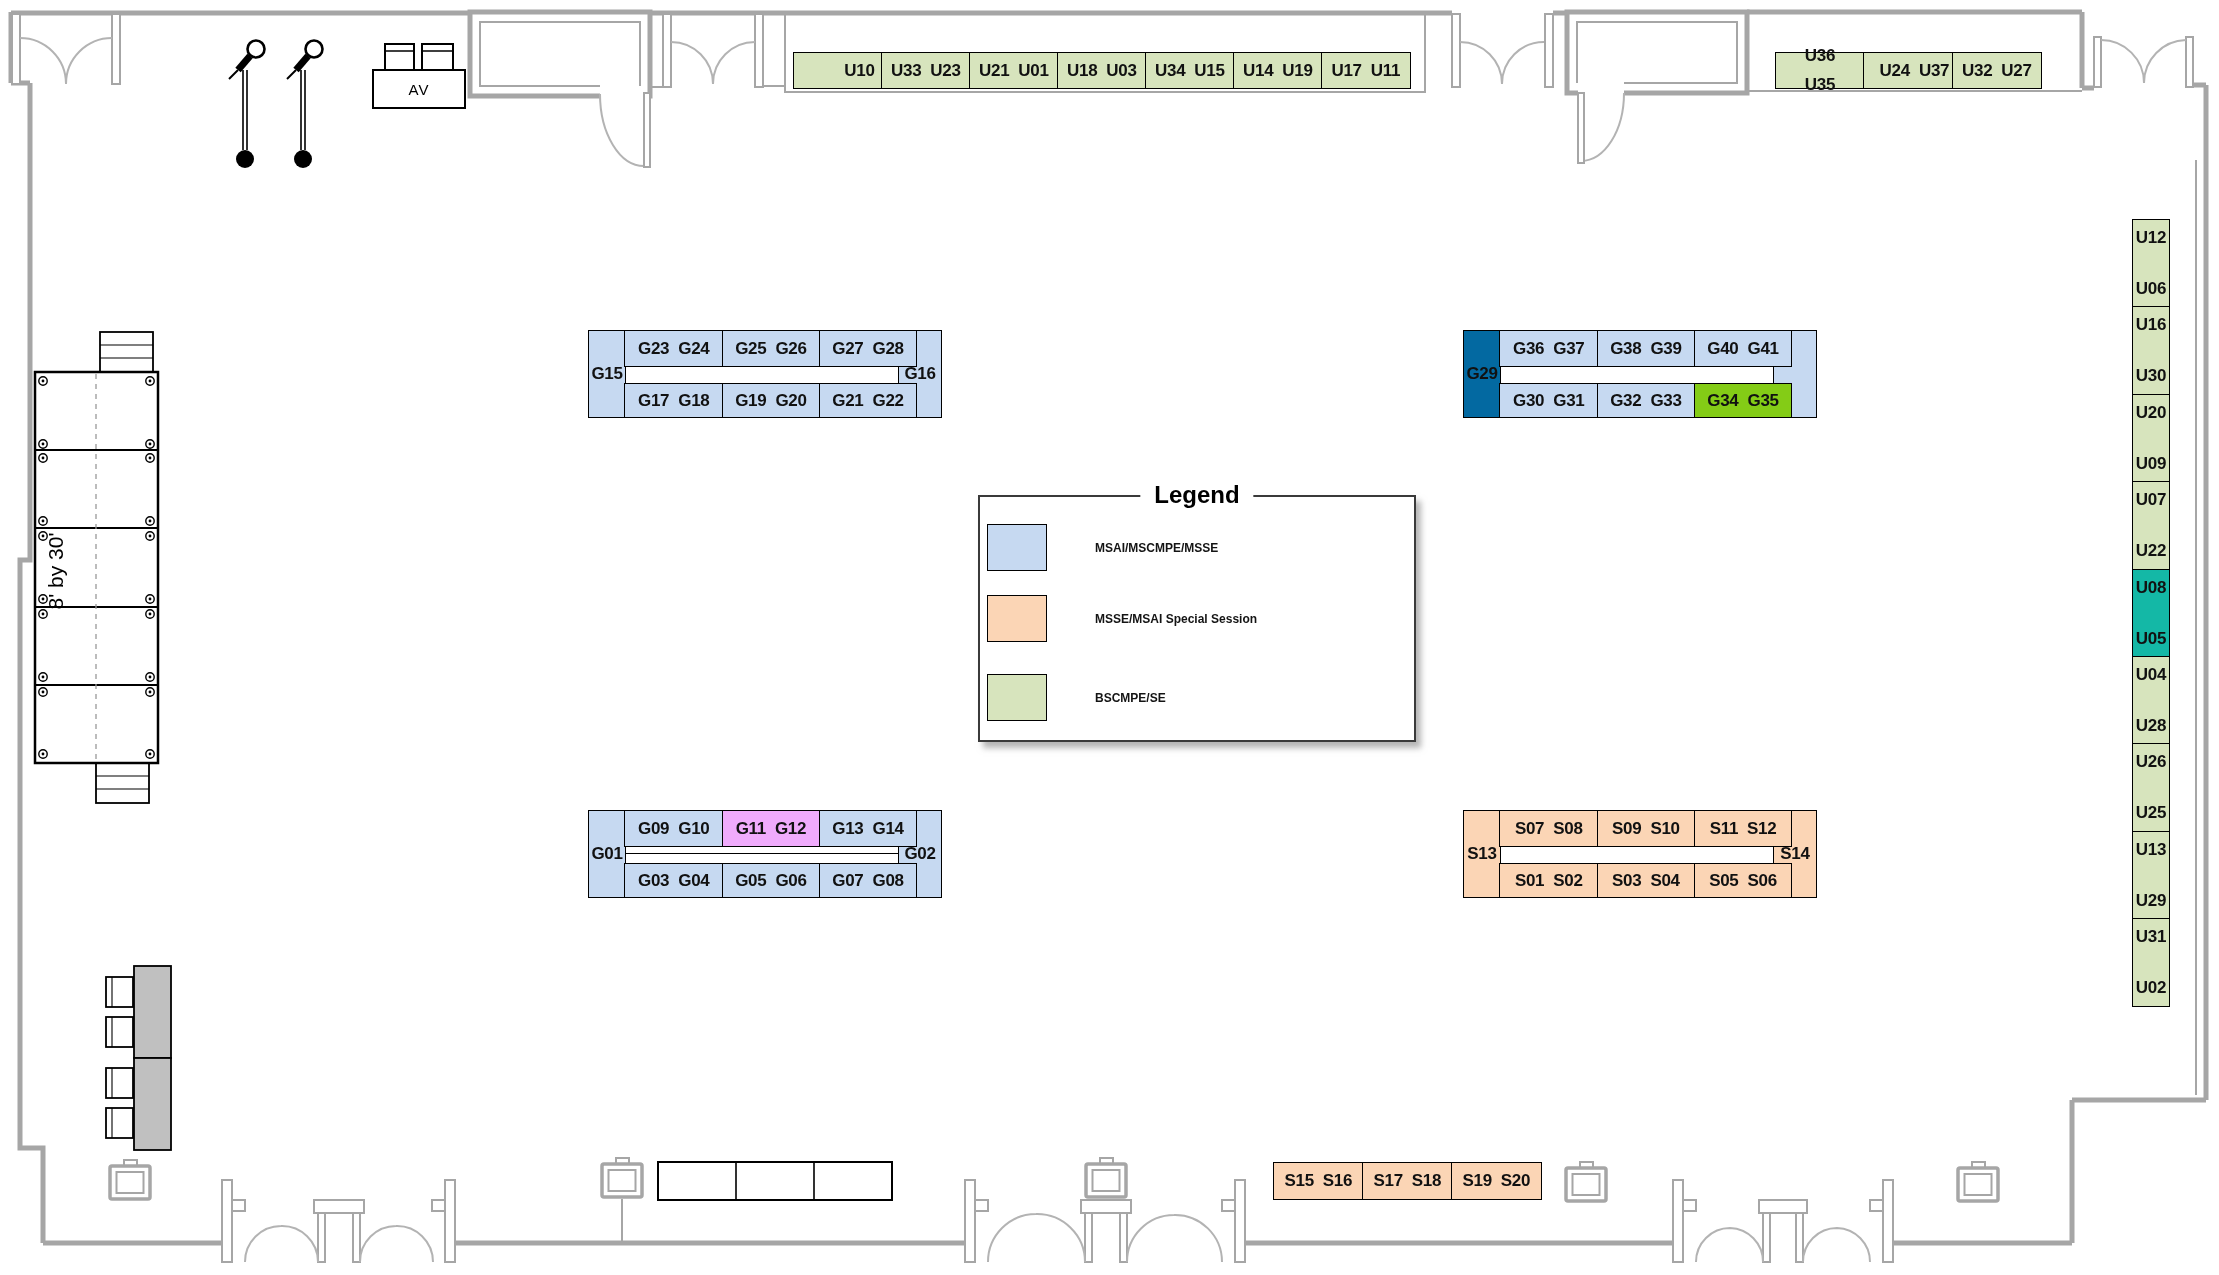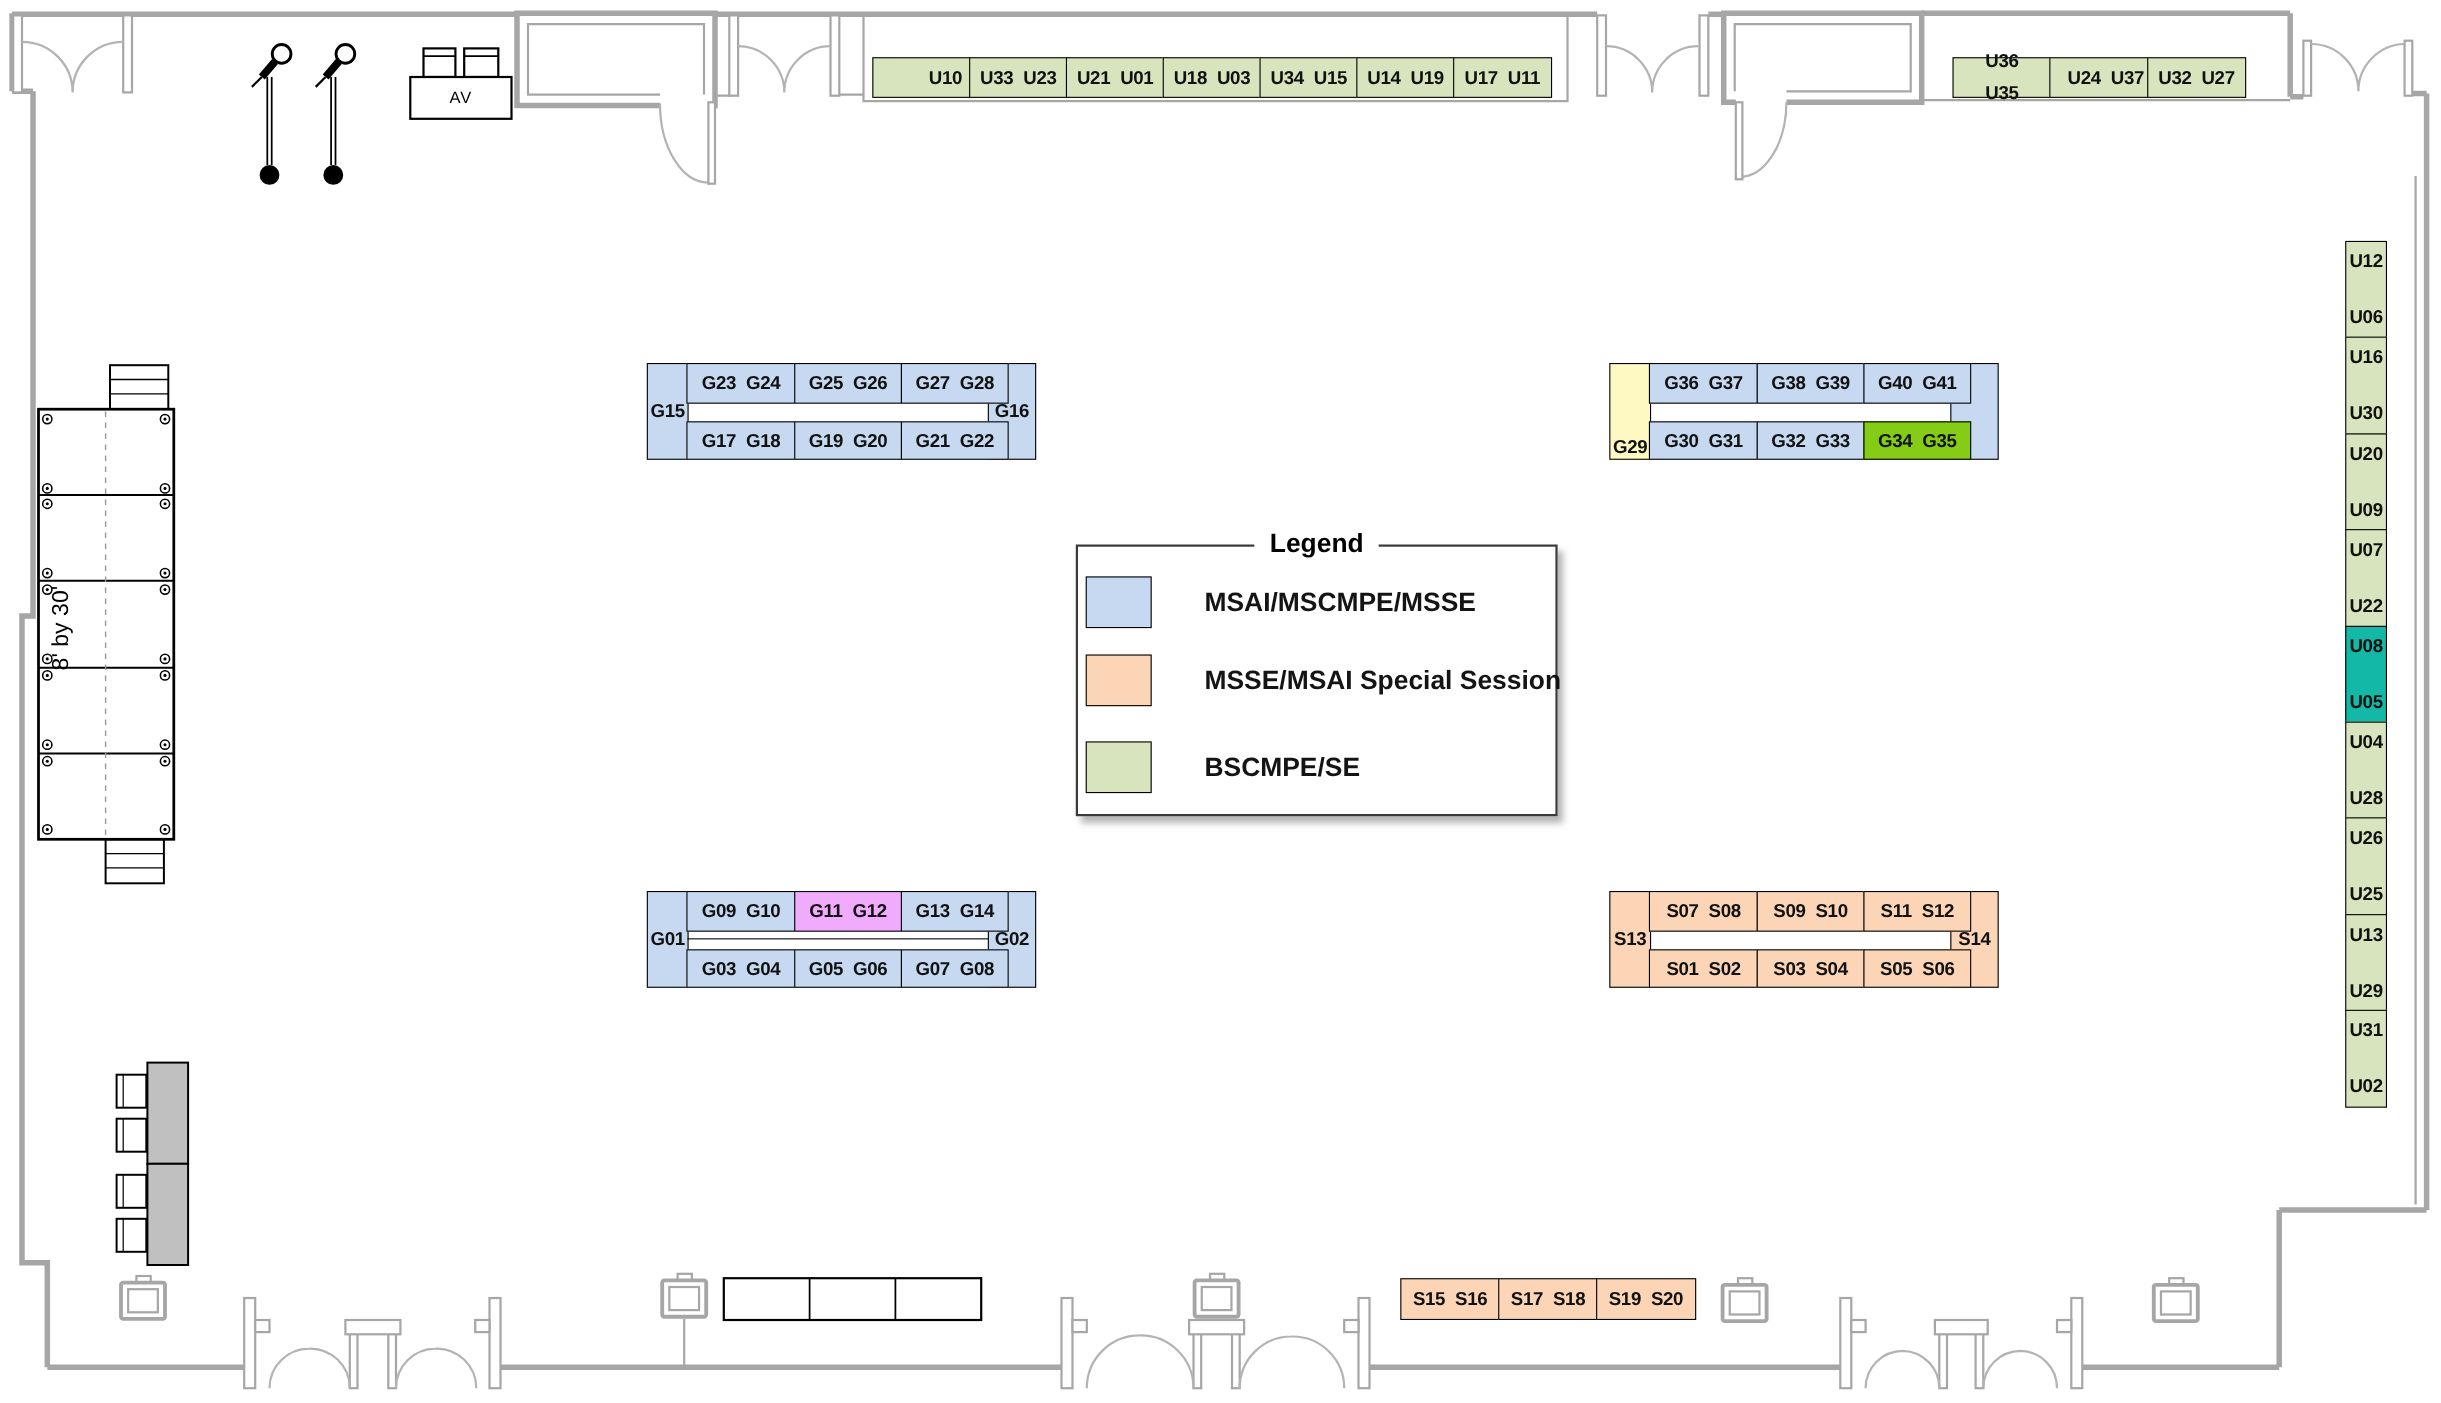--- a/index.html
+++ b/index.html
@@ -39,21 +39,21 @@
   .pos-nw{left:588px;top:330px;} .pos-ne{left:1463px;top:330px;}
   .pos-sw{left:588px;top:810px;} .pos-se{left:1463px;top:810px;}
 
   
   .legend{position:absolute;left:978px;top:495px;width:434px;height:243px;background:#fff;
           border:2px solid #3a3a3a;box-shadow:5px 6px 6px rgba(120,120,120,.55);z-index:4;}
   .legend-title{position:absolute;left:50%;top:-16px;transform:translateX(-50%);background:#fff;
                 padding:0 14px;font-size:24px;font-weight:bold;color:#000;white-space:nowrap;}
   .legend-item{position:absolute;left:7px;display:flex;align-items:center;}
   .legend-swatch{display:inline-block;width:60px;height:47px;box-sizing:border-box;border:1.7px solid #000;}
-  .legend-label{margin-left:48px;font-size:24px;font-weight:bold;color:#141414;white-space:nowrap;}
+  .legend-label{margin-left:48px;font-size:12px;font-weight:bold;color:#141414;white-space:nowrap;}
 
   
   .stage-label{position:absolute;left:-13px;top:558px;width:140px;height:26px;z-index:2;
                transform:rotate(-90deg);font-size:21px;color:#000;text-align:center;}
   .av-label{position:absolute;left:373px;top:70px;width:92px;height:38px;z-index:2;
             display:flex;align-items:center;justify-content:center;font-size:15px;letter-spacing:1px;color:#000;}
 </style>
 </head>
 <body>
 
@@ -404,21 +404,21 @@
             <span>G19</span>
             <span>G20</span>
           </div>
           <div class="cell" style="background: rgb(198, 217, 241);">
             <span>G21</span>
             <span>G22</span>
           </div>
         </div>
       </div>
       <div class="cluster pos-ne">
-        <div class="cell cap capl" style="background: #fef9c3; align-items: flex-end;">
+        <div class="cell cap capl" style="background: #0369a1;">
           <span>G29</span>
         </div>
         <div class="cell cap capr" style="background: rgb(198, 217, 241);"></div>
         <div class="crow top">
           <div class="cell" style="background: rgb(198, 217, 241);">
             <span>G36</span>
             <span>G37</span>
           </div>
           <div class="cell" style="background: rgb(198, 217, 241);">
             <span>G38</span>

